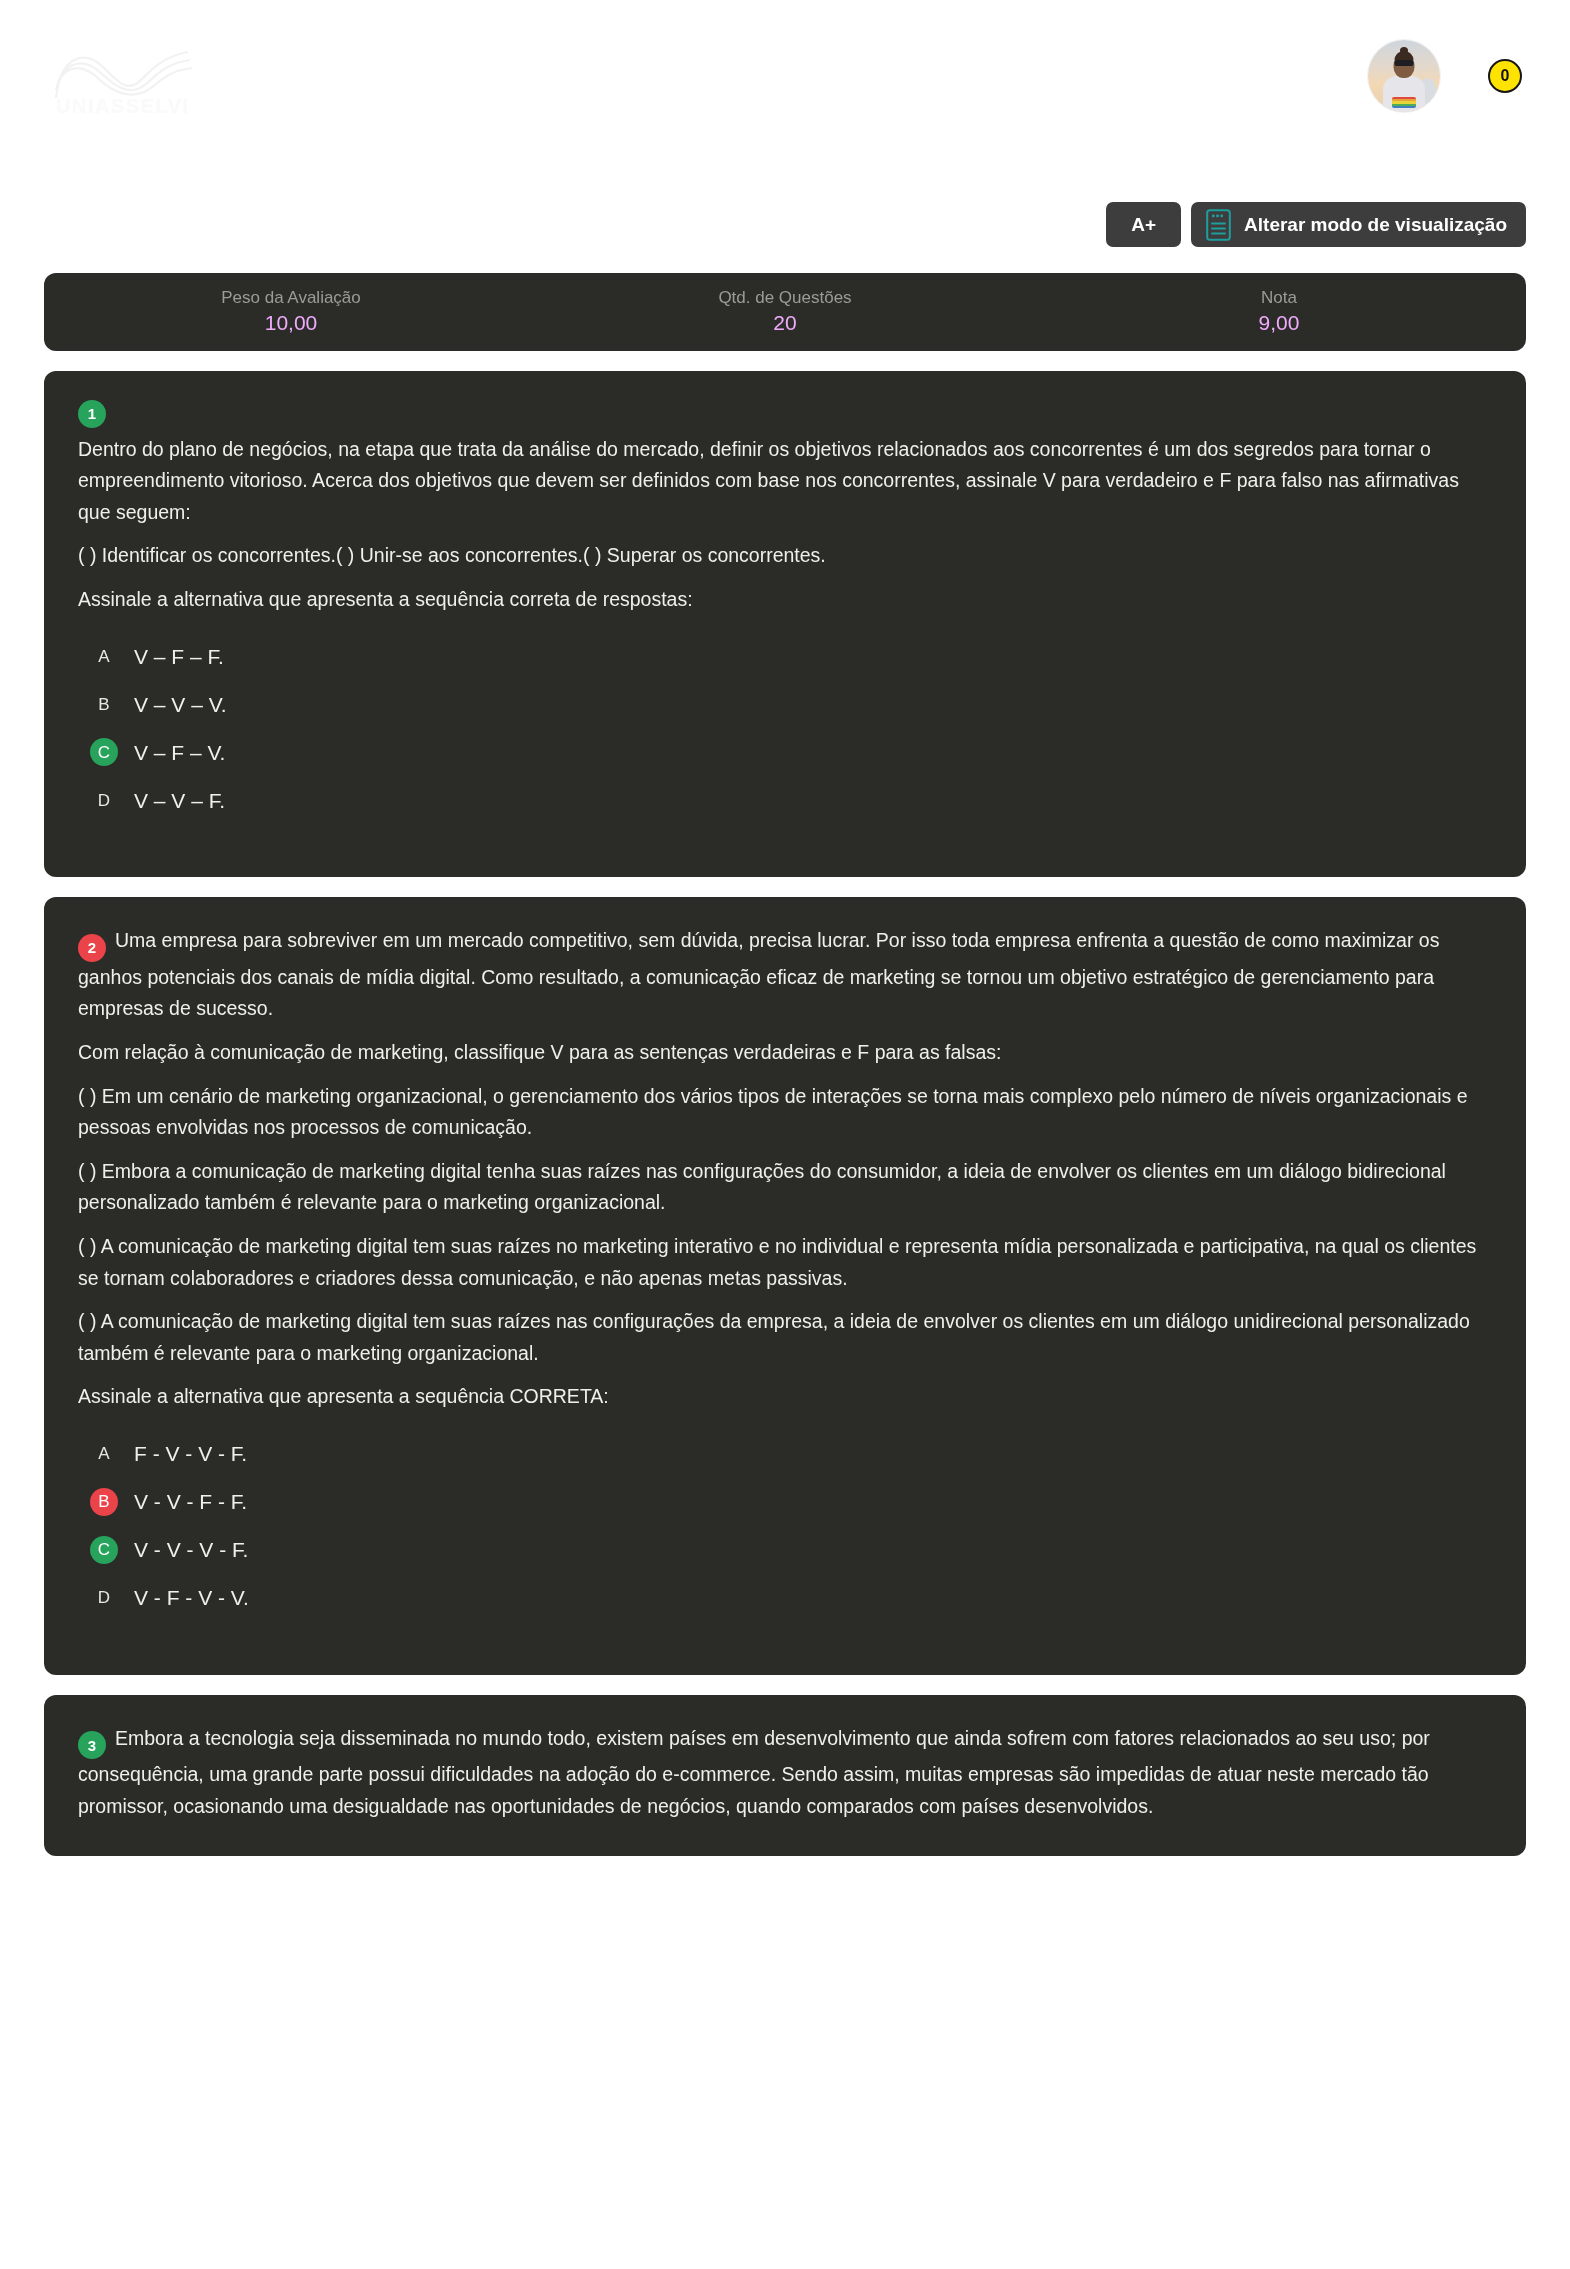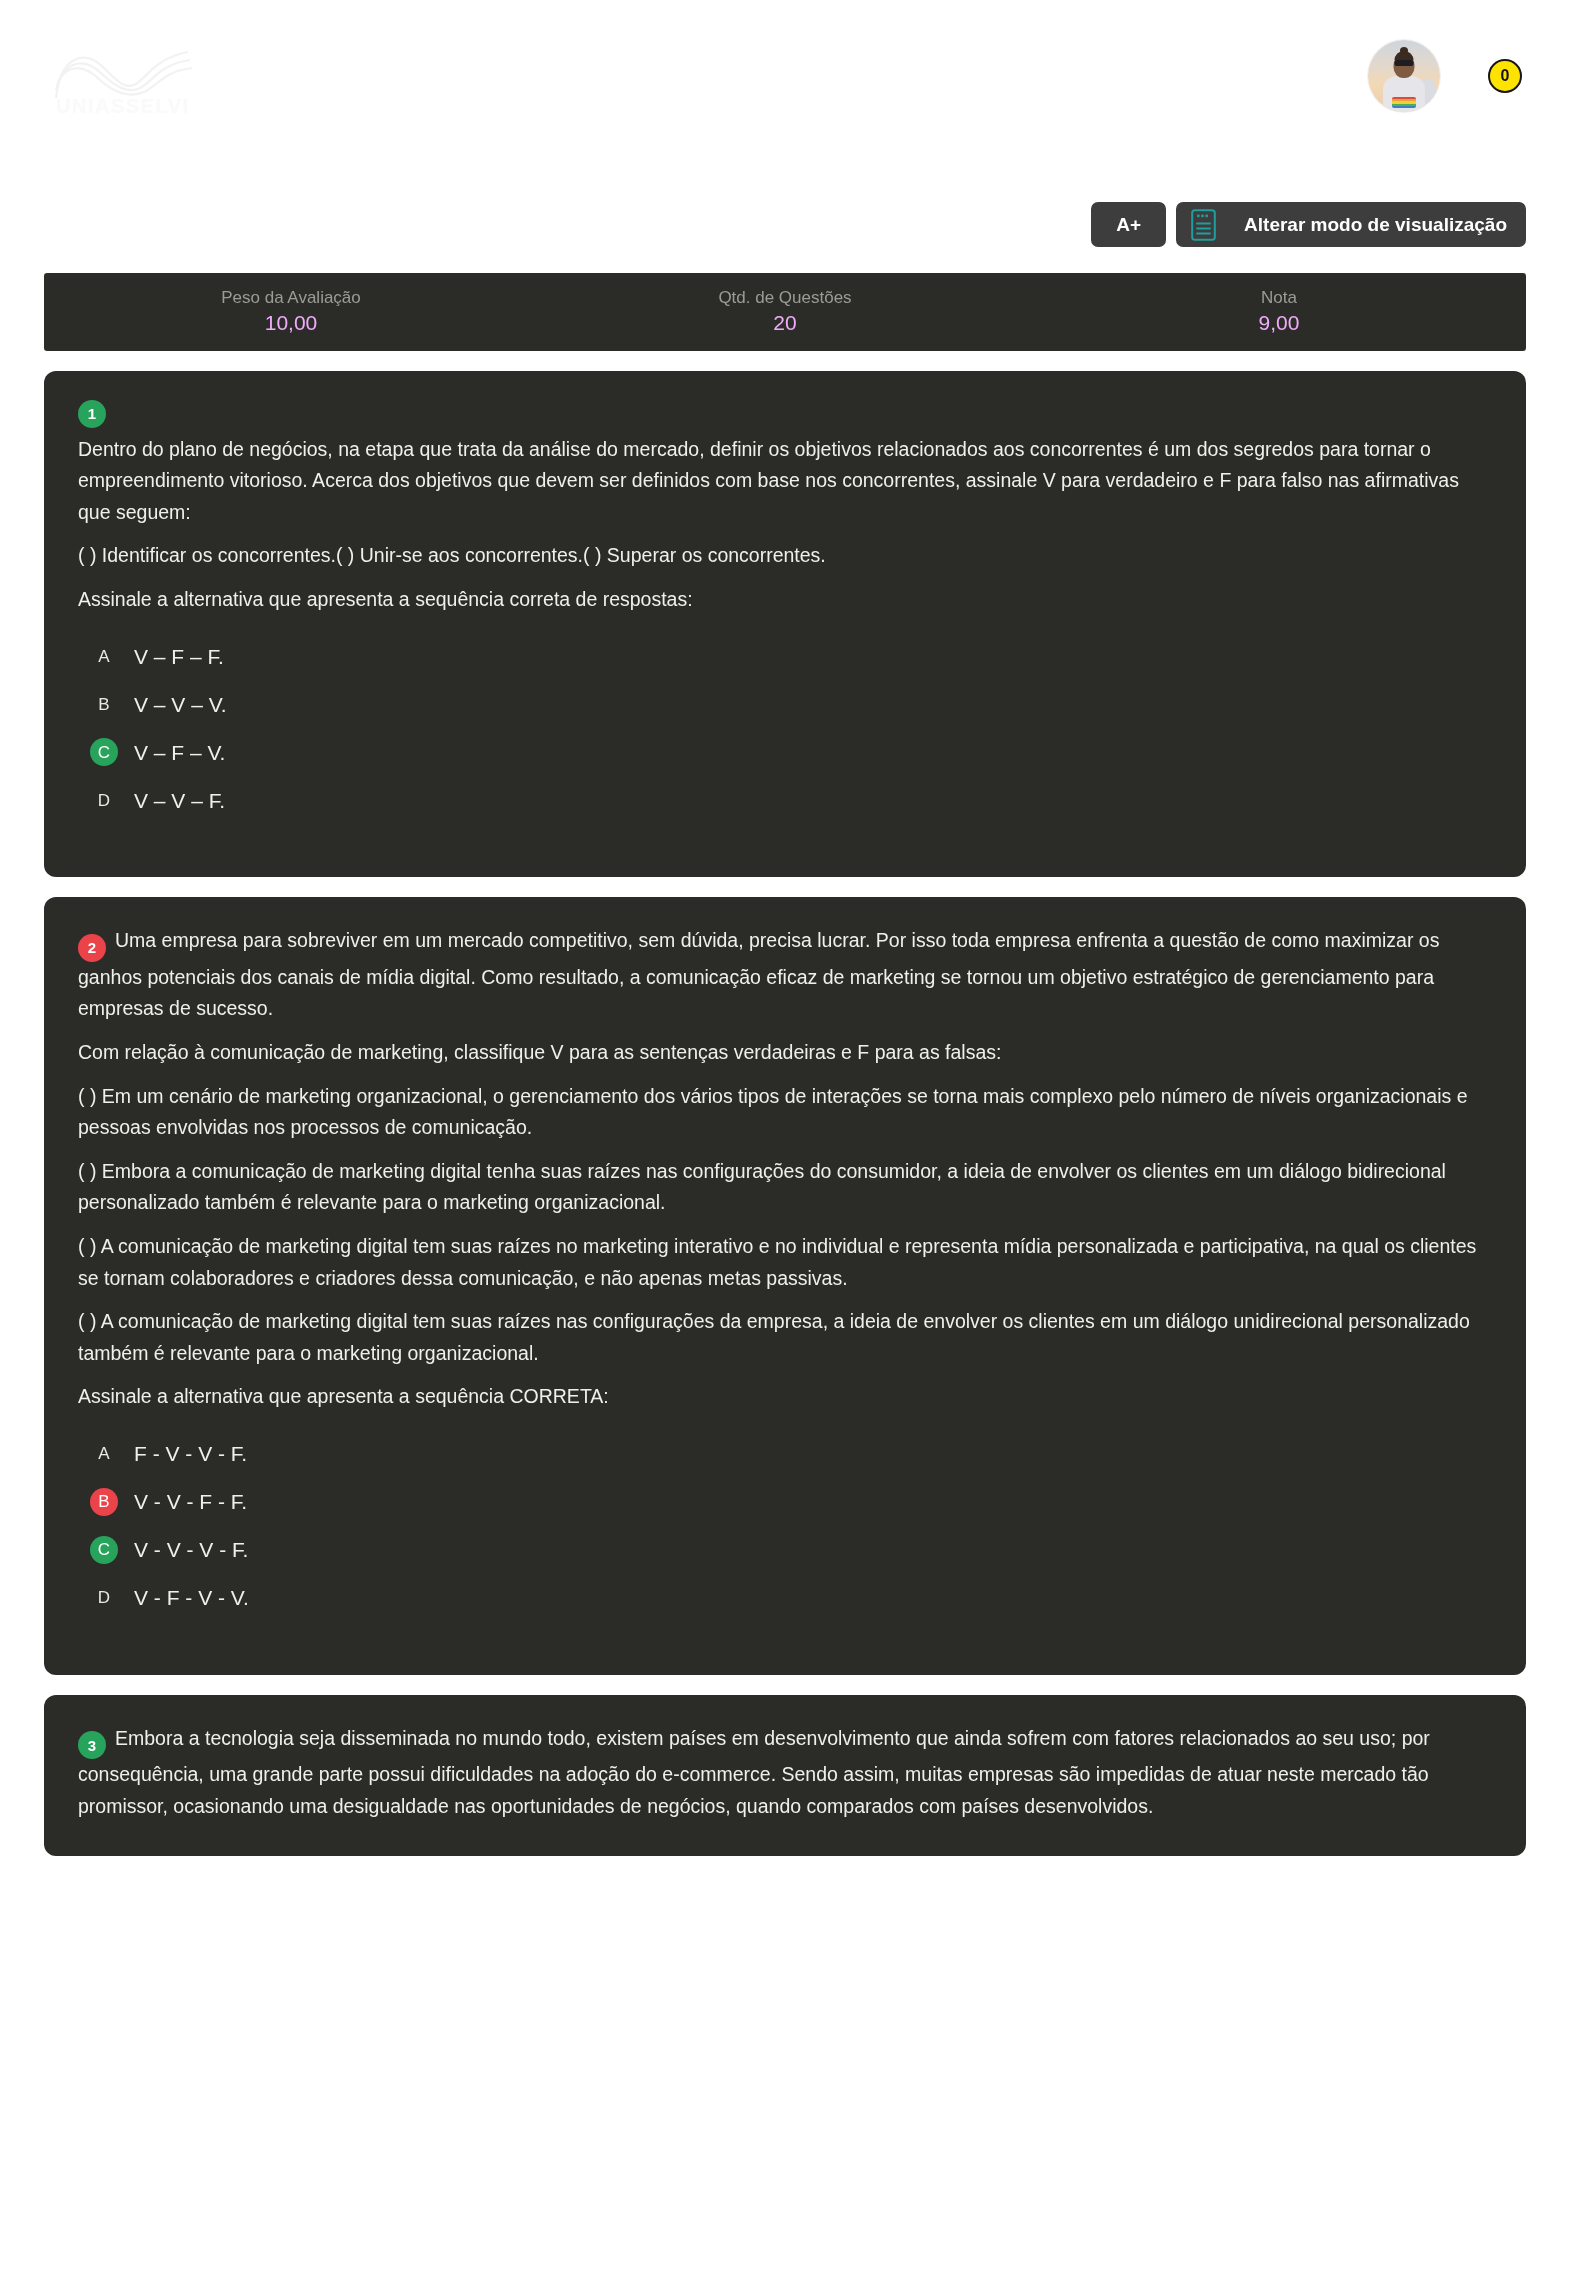--- a/index.html
+++ b/index.html
@@ -174,30 +174,30 @@
     height: 45px;
     display: inline-flex;
     align-items: center;
     font-family: "Liberation Sans", sans-serif;
     font-size: 19px;
     font-weight: 700;
     cursor: pointer;
     line-height: 1;
   }
   .btn-aplus { padding: 0 25px; }
-  .btn-mode  { padding: 0 19px 0 15px; gap: 28px; }
+  .btn-mode  { padding: 0 19px 0 15px; gap: 13px; }
   .mode-icon { width: 25px; height: 32px; flex: none; display: block; }
 
   
   .wrap { padding: 0 44px; }
 
   .infobar {
     margin-top: 26px;
     background: #2b2b28;
-    border-radius: 3px;
+    border-radius: 12px;
     height: 78px;
     display: flex;
     align-items: center;
   }
   .info-cell {
     flex: 1 1 0;
     text-align: center;
     line-height: 1.28;
   }
   .info-label {

